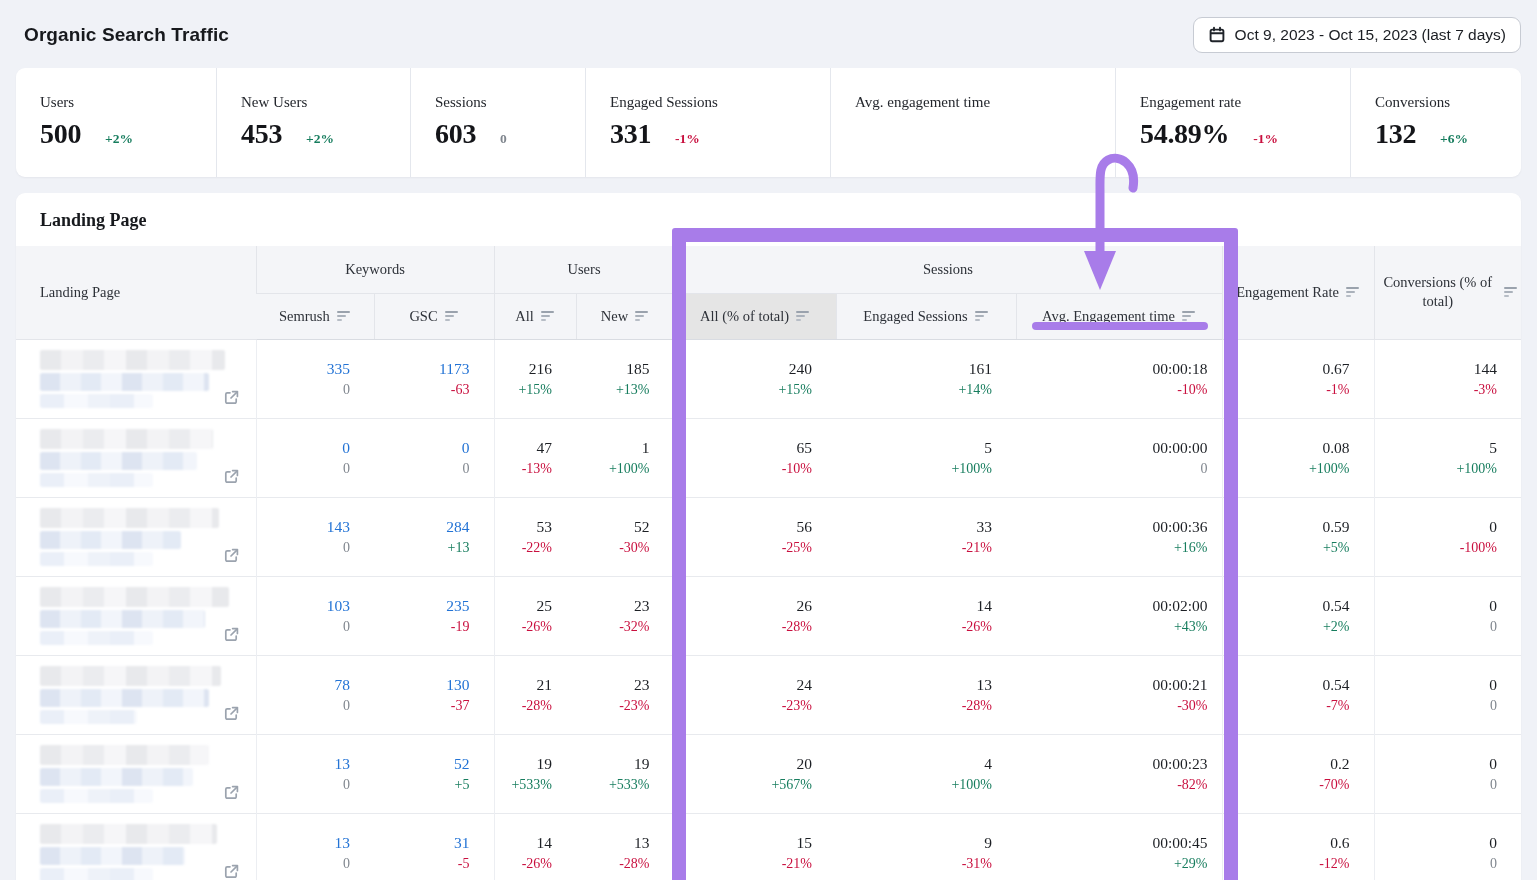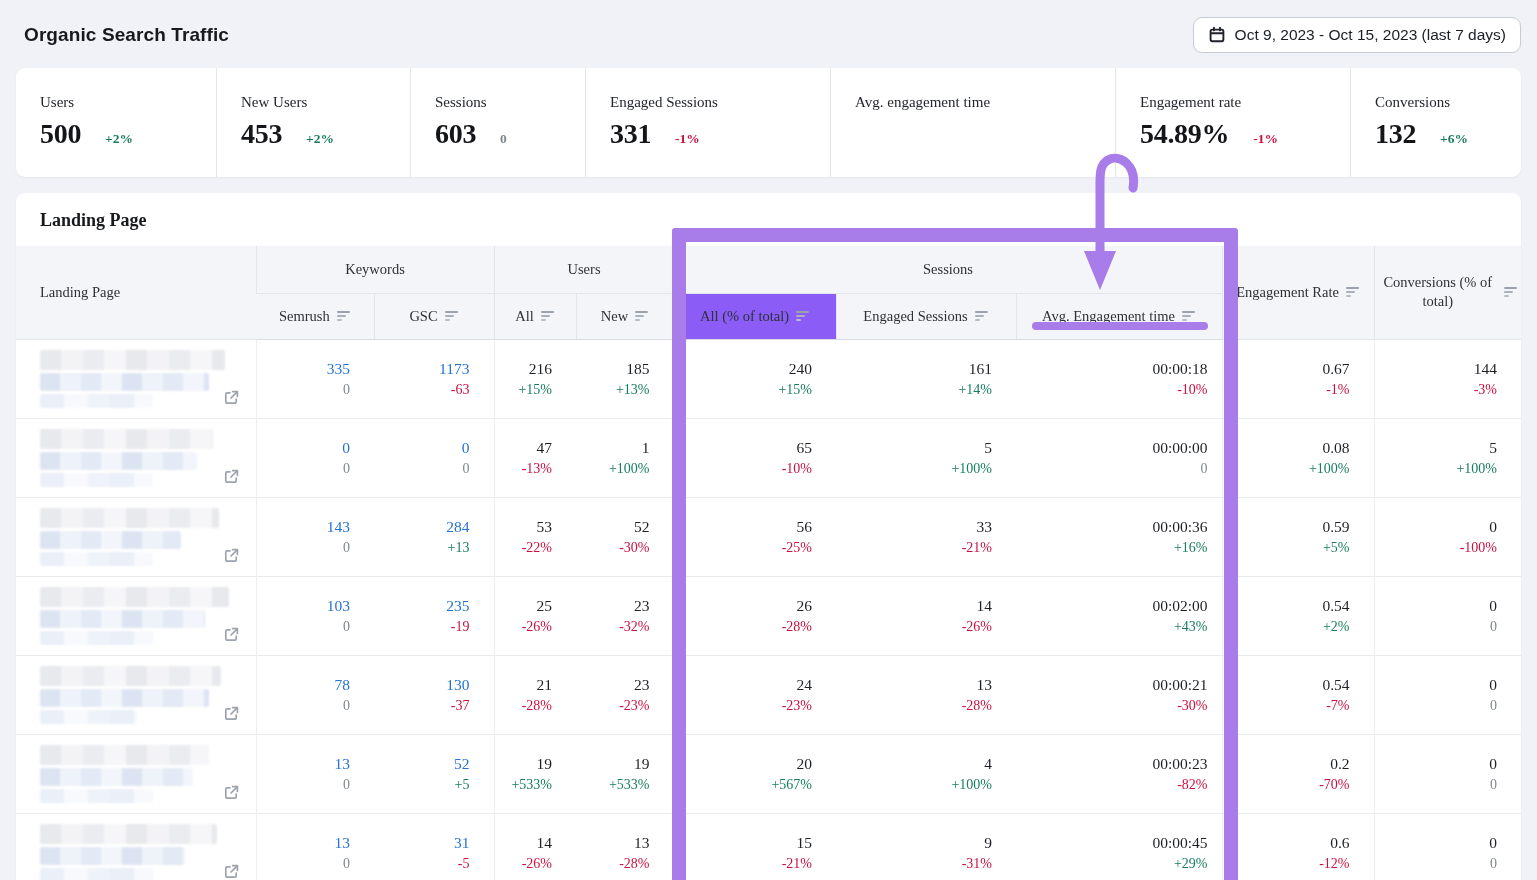--- a/index.html
+++ b/index.html
@@ -33,21 +33,21 @@
   .table-card{ margin-top:16px; height:760px; overflow:hidden; padding-top:17px; }
   .table-card h2{ font-size:18px; font-weight:800; color:#17191d; padding:0 0 15px 24px; }
   table{ border-collapse:collapse; table-layout:fixed; width:1505px; }
   thead th{ background:#f4f5f8; font-weight:400; font-size:14.5px; color:#2d3138; }
   tr.grouprow th{ height:47px; border-bottom:1px solid #e3e5ea; }
   tr.grouprow th.g{ border-left:1px solid #e3e5ea; text-align:center; }
   tr.grouprow th.vh{ border-left:1px solid #e3e5ea; }
   tr.subrow th{ height:46px; border-left:1px solid #e3e5ea; border-bottom:1px solid #d9dce2; text-align:center; }
   tr.subrow th:first-child{ border-left:none; }
   th.lp-h{ text-align:left; padding-left:24px; border-bottom:1px solid #d9dce2; }
-  th.hl{ background:#8b5cf6; }
+  th.hl{ background:#e5e5e5; }
   .hwrap{ display:flex; align-items:center; justify-content:center; gap:7px; }
   .hwrap .lbl{ line-height:1.3; }
   .vh .hwrap{ padding:0 4px; }
   
   .sorticon{ display:inline-flex; flex-direction:column; gap:2px; align-items:flex-start; width:14px; }
   .sorticon i{ display:block; height:2px; border-radius:1px; background:#9aa2ad; }
   .sorticon i:nth-child(1){ width:13px; }
   .sorticon i:nth-child(2){ width:9px;  background:#aab1bb;}
   .sorticon i:nth-child(3){ width:5px;  background:#b7bdc6;}
   

